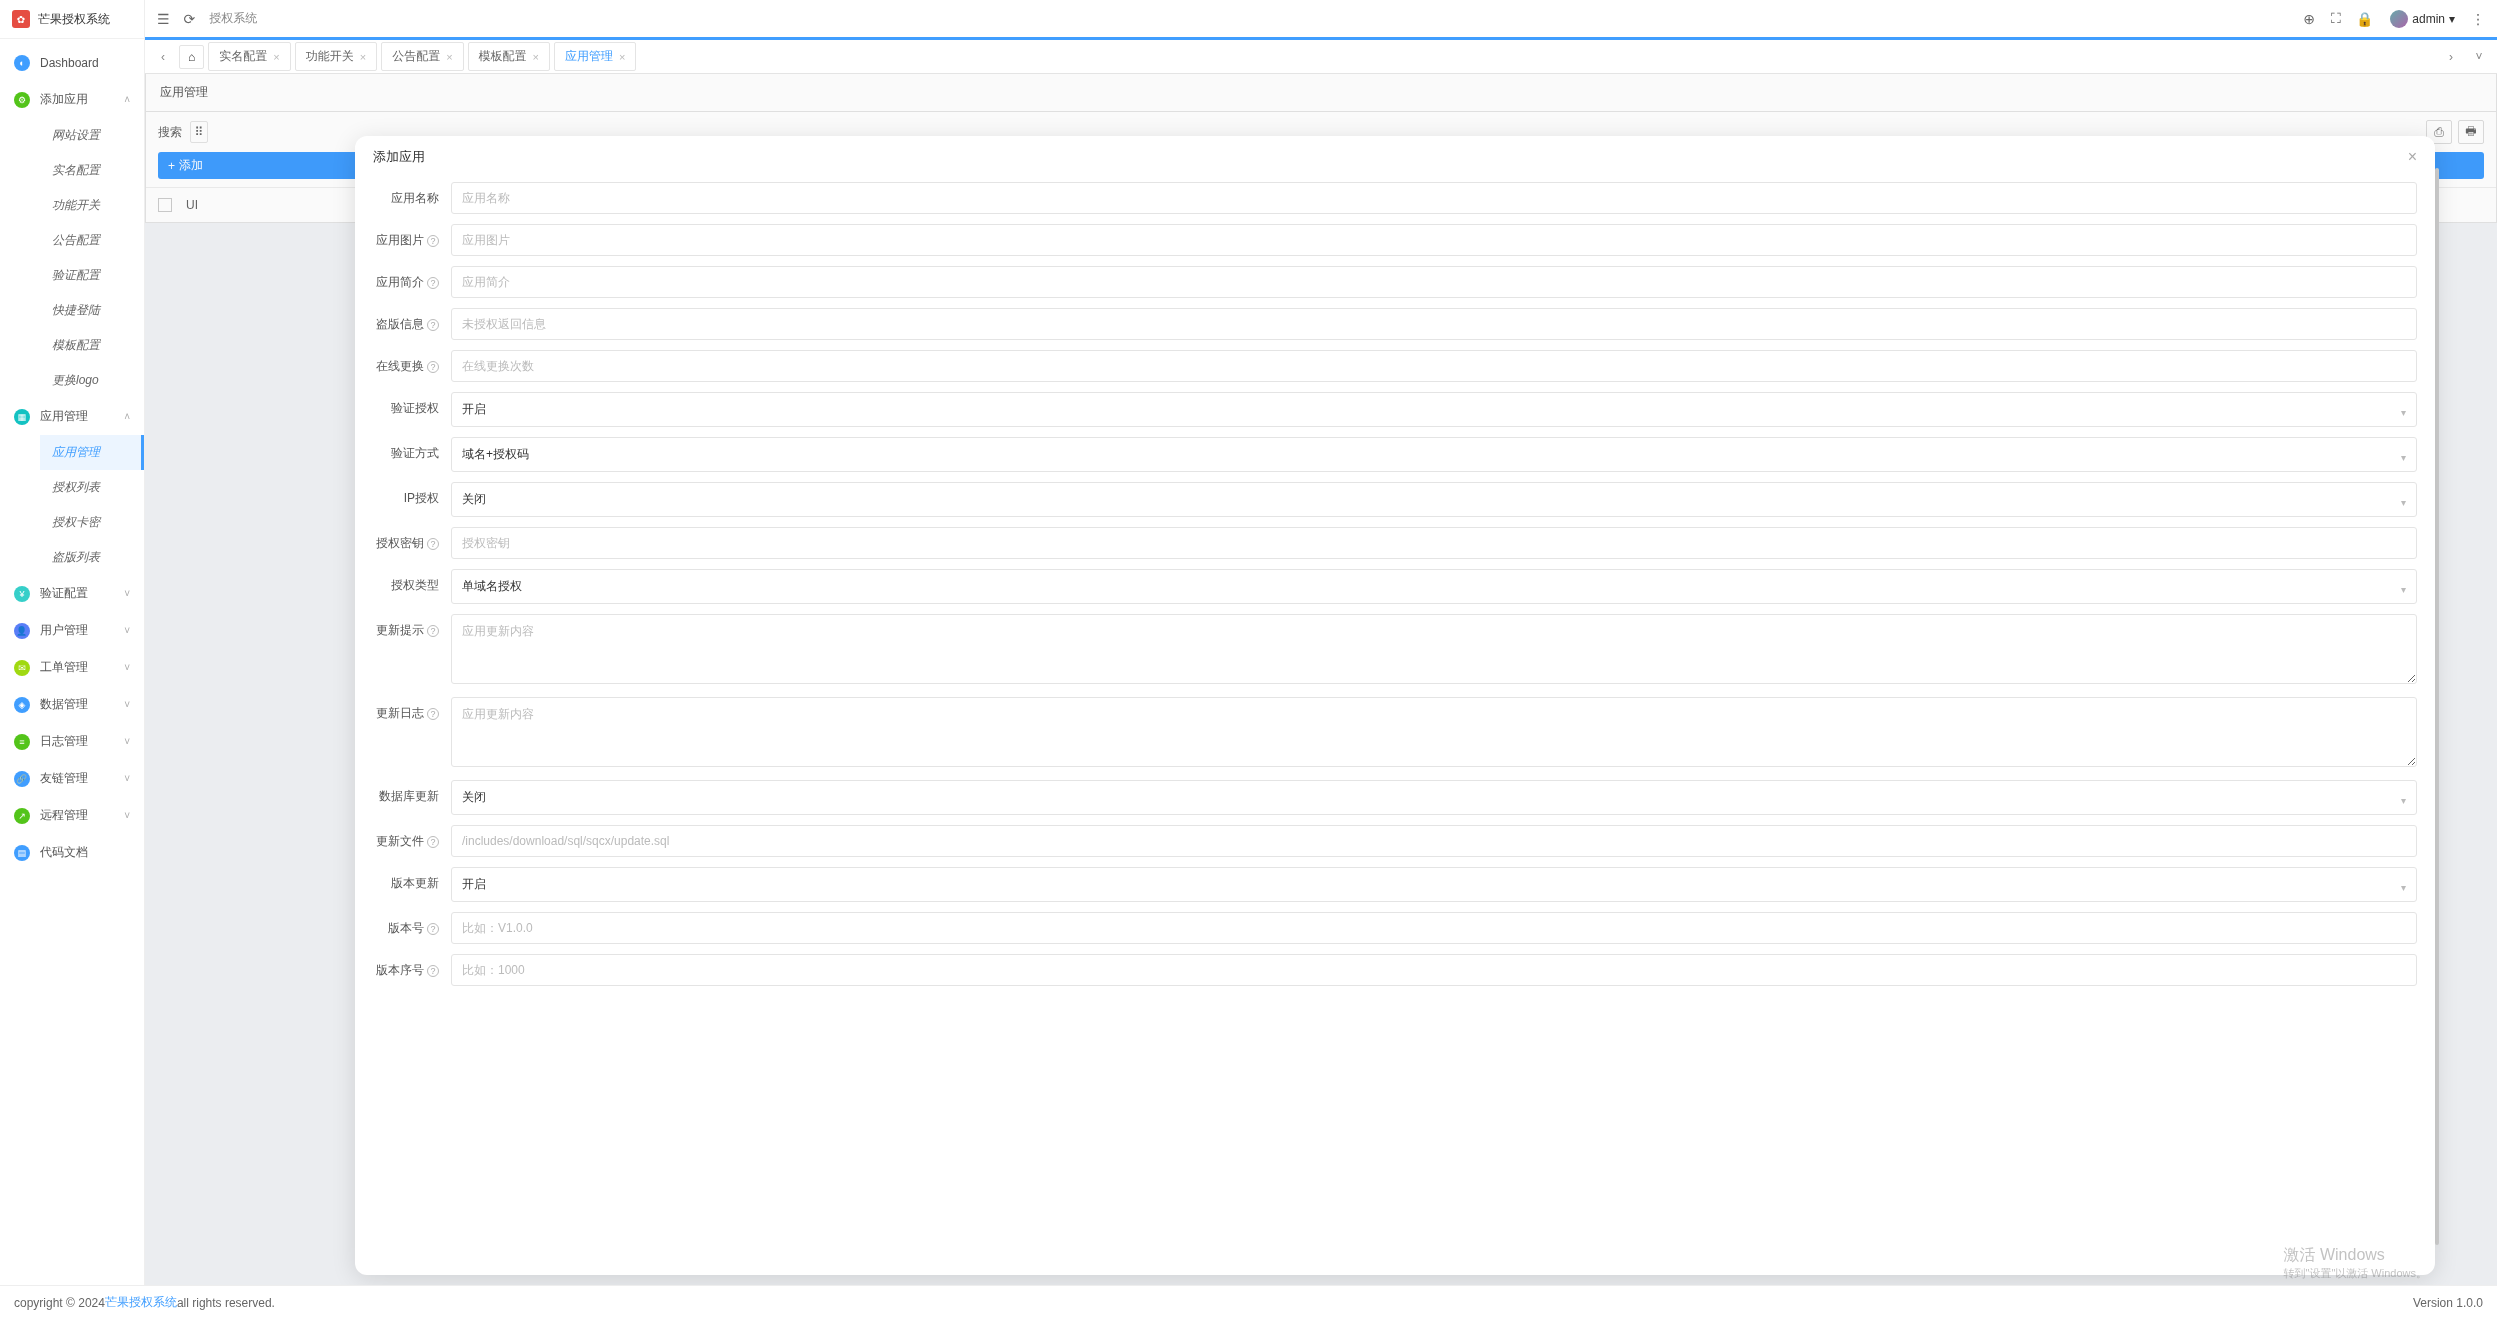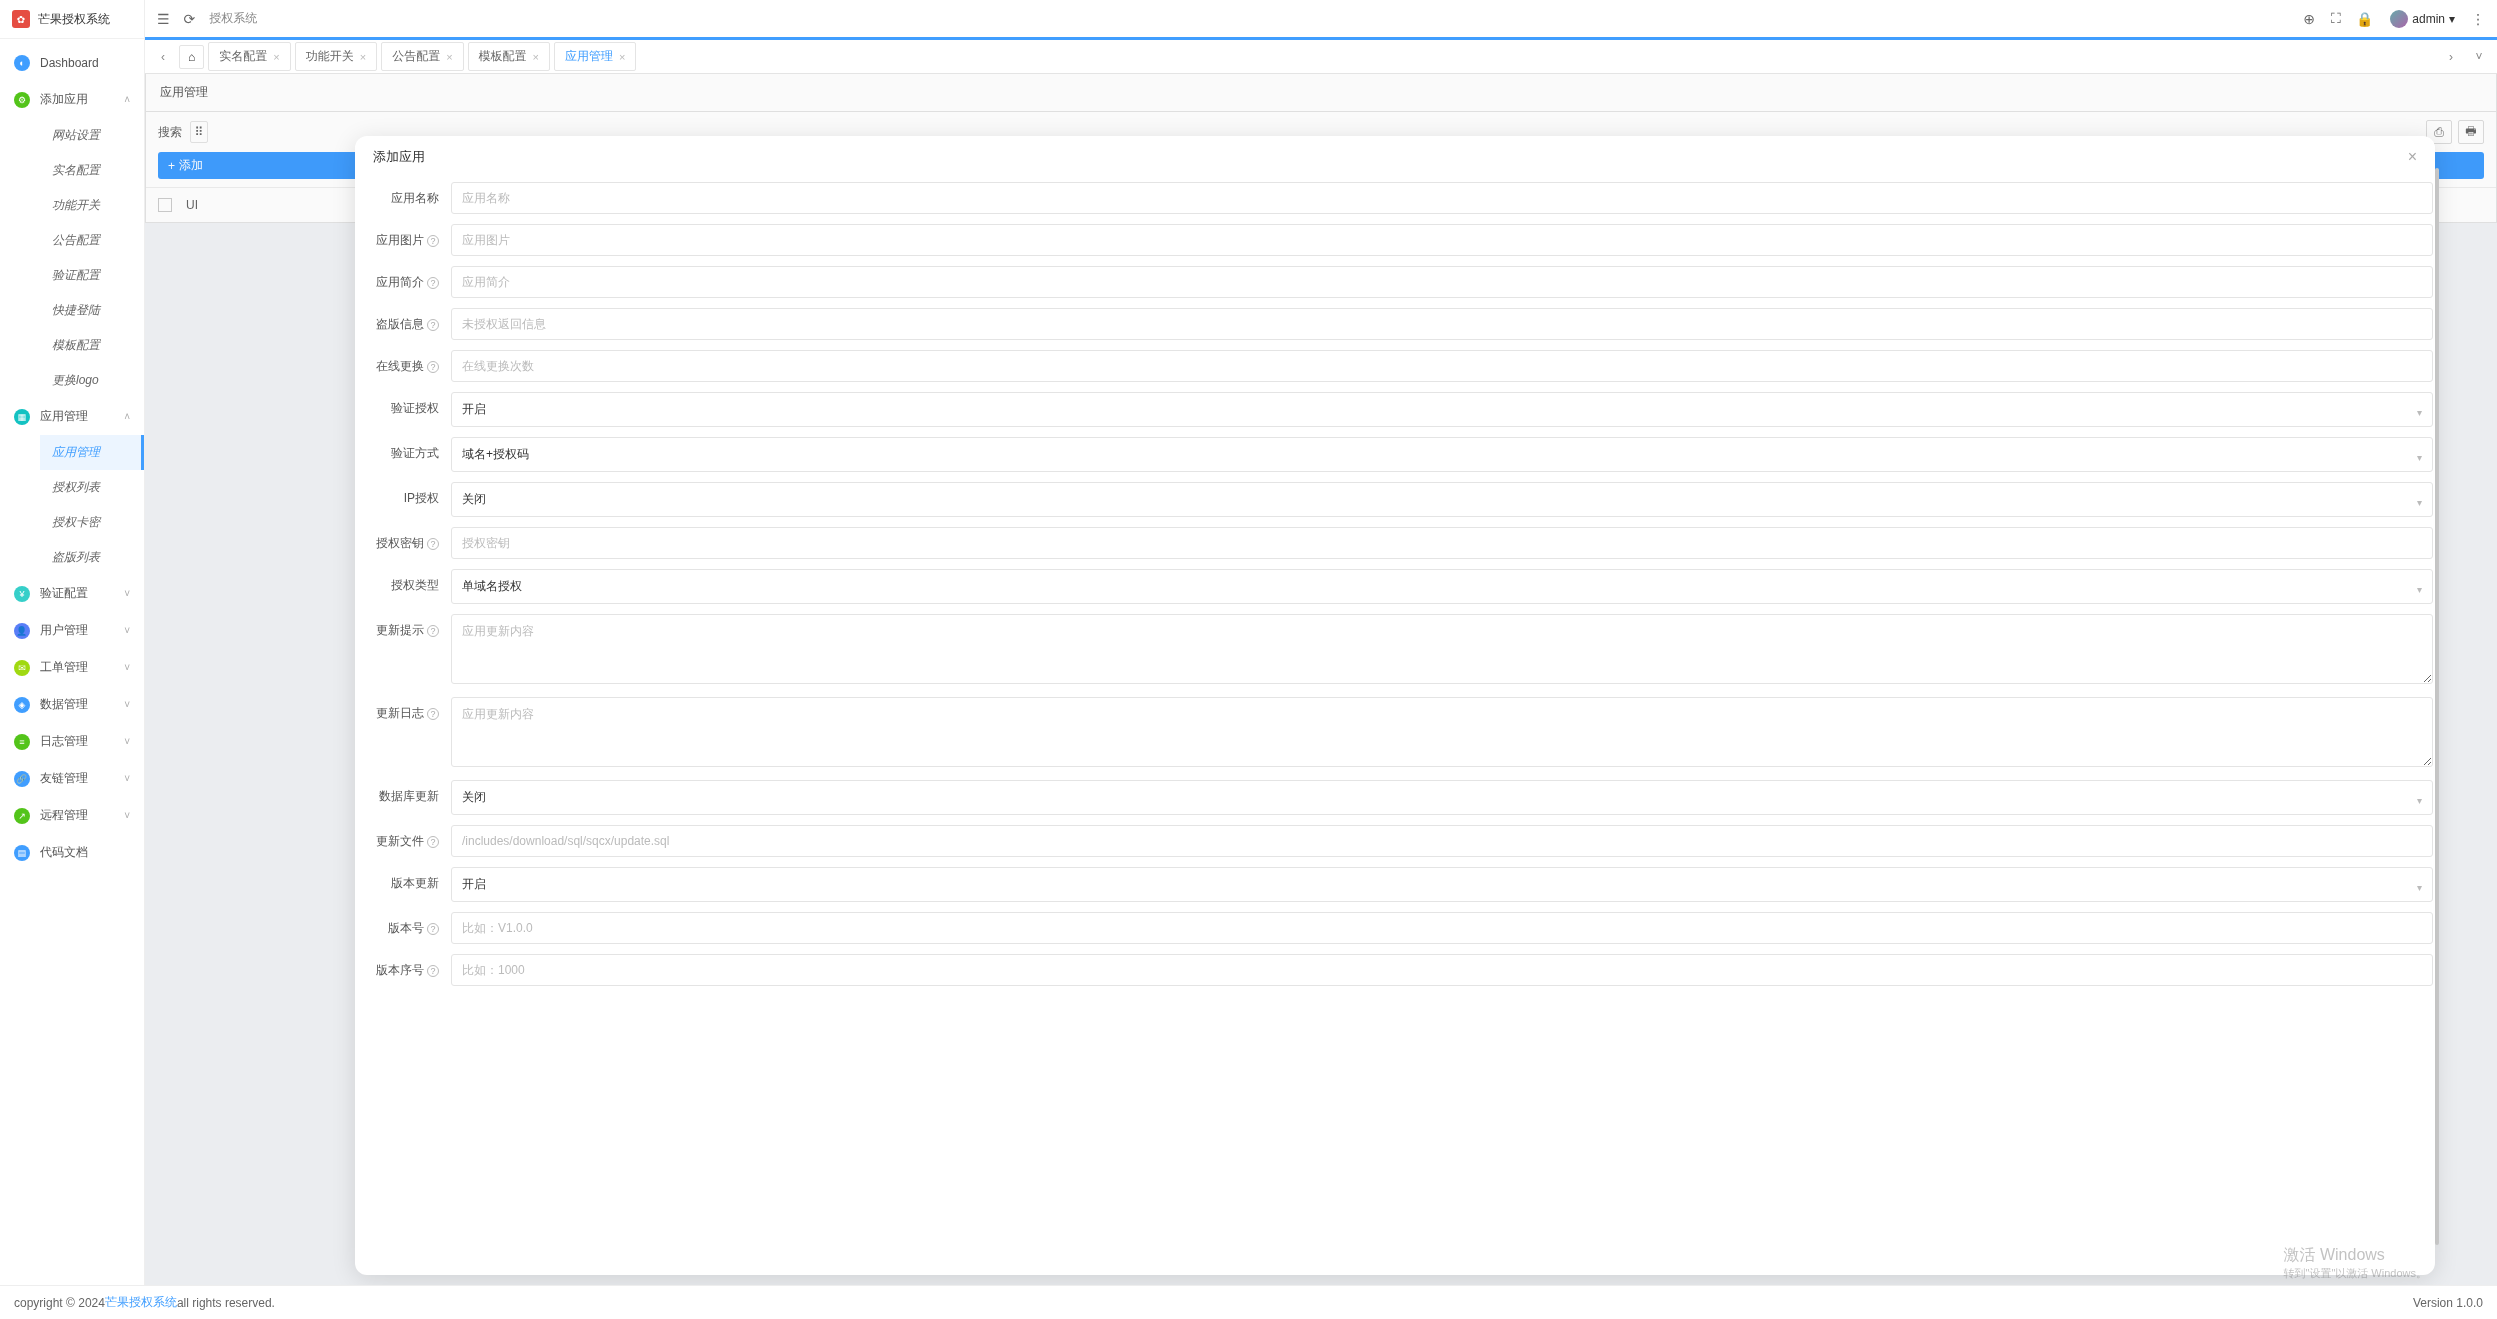--- a/index.html
+++ b/index.html
@@ -54,21 +54,21 @@
 .tool-btn { width:26px; height:24px; border:1px solid #ddd; border-radius:2px; display:flex; align-items:center; justify-content:center; color:#666; cursor:pointer; }
 .table-head-row { padding: 10px 12px; border-top: 1px solid #eee; color:#666; display:flex; gap:14px; }
 .chk { width:14px; height:14px; border:1px solid #ccc; display:inline-block; }
 
 
 .modal-mask { position: absolute; inset: 0; background: rgba(0,0,0,0.02); }
 .modal { position: absolute; top: 62px; left: 210px; right: 62px; bottom: 10px; background: #fff; border-radius: 12px; box-shadow: 0 4px 24px rgba(0,0,0,0.12); display: flex; flex-direction: column; }
 .modal-head { padding: 12px 18px; display:flex; align-items:center; justify-content:space-between; }
 .modal-title { font-size: 13px; color: #333; }
 .modal-close { cursor:pointer; color:#aaa; font-size:16px; }
-.modal-body { flex:1; overflow-y:auto; padding: 4px 2px 18px 18px; }
+.modal-body { flex:1; overflow-y:auto; padding: 4px 18px 18px 18px; }
 .form-row { display: flex; align-items: flex-start; margin-bottom: 10px; }
 .form-label { width: 66px; text-align: right; color: #555; font-size: 12px; padding-top: 8px; flex-shrink:0; display:flex; justify-content:flex-end; align-items:center; gap:3px; }
 .help-ic { width:12px; height:12px; border:1px solid #bbb; border-radius:50%; display:inline-flex; align-items:center; justify-content:center; font-size:9px; color:#aaa; }
 .form-ctrl { flex:1; margin-left: 12px; }
 .inp, .sel, .ta { width:100%; border:1px solid #e4e4e4; border-radius:3px; padding: 8px 10px; font-size:12px; color:#333; background:#fff; outline:none; }
 .inp::placeholder, .ta::placeholder { color:#bbb; }
 .sel { display:flex; align-items:flex-end; justify-content:space-between; cursor:pointer; }
 .sel-caret { color:#bbb; font-size:10px; }
 .ta { min-height: 70px; resize: vertical; font-family: inherit; }
 

